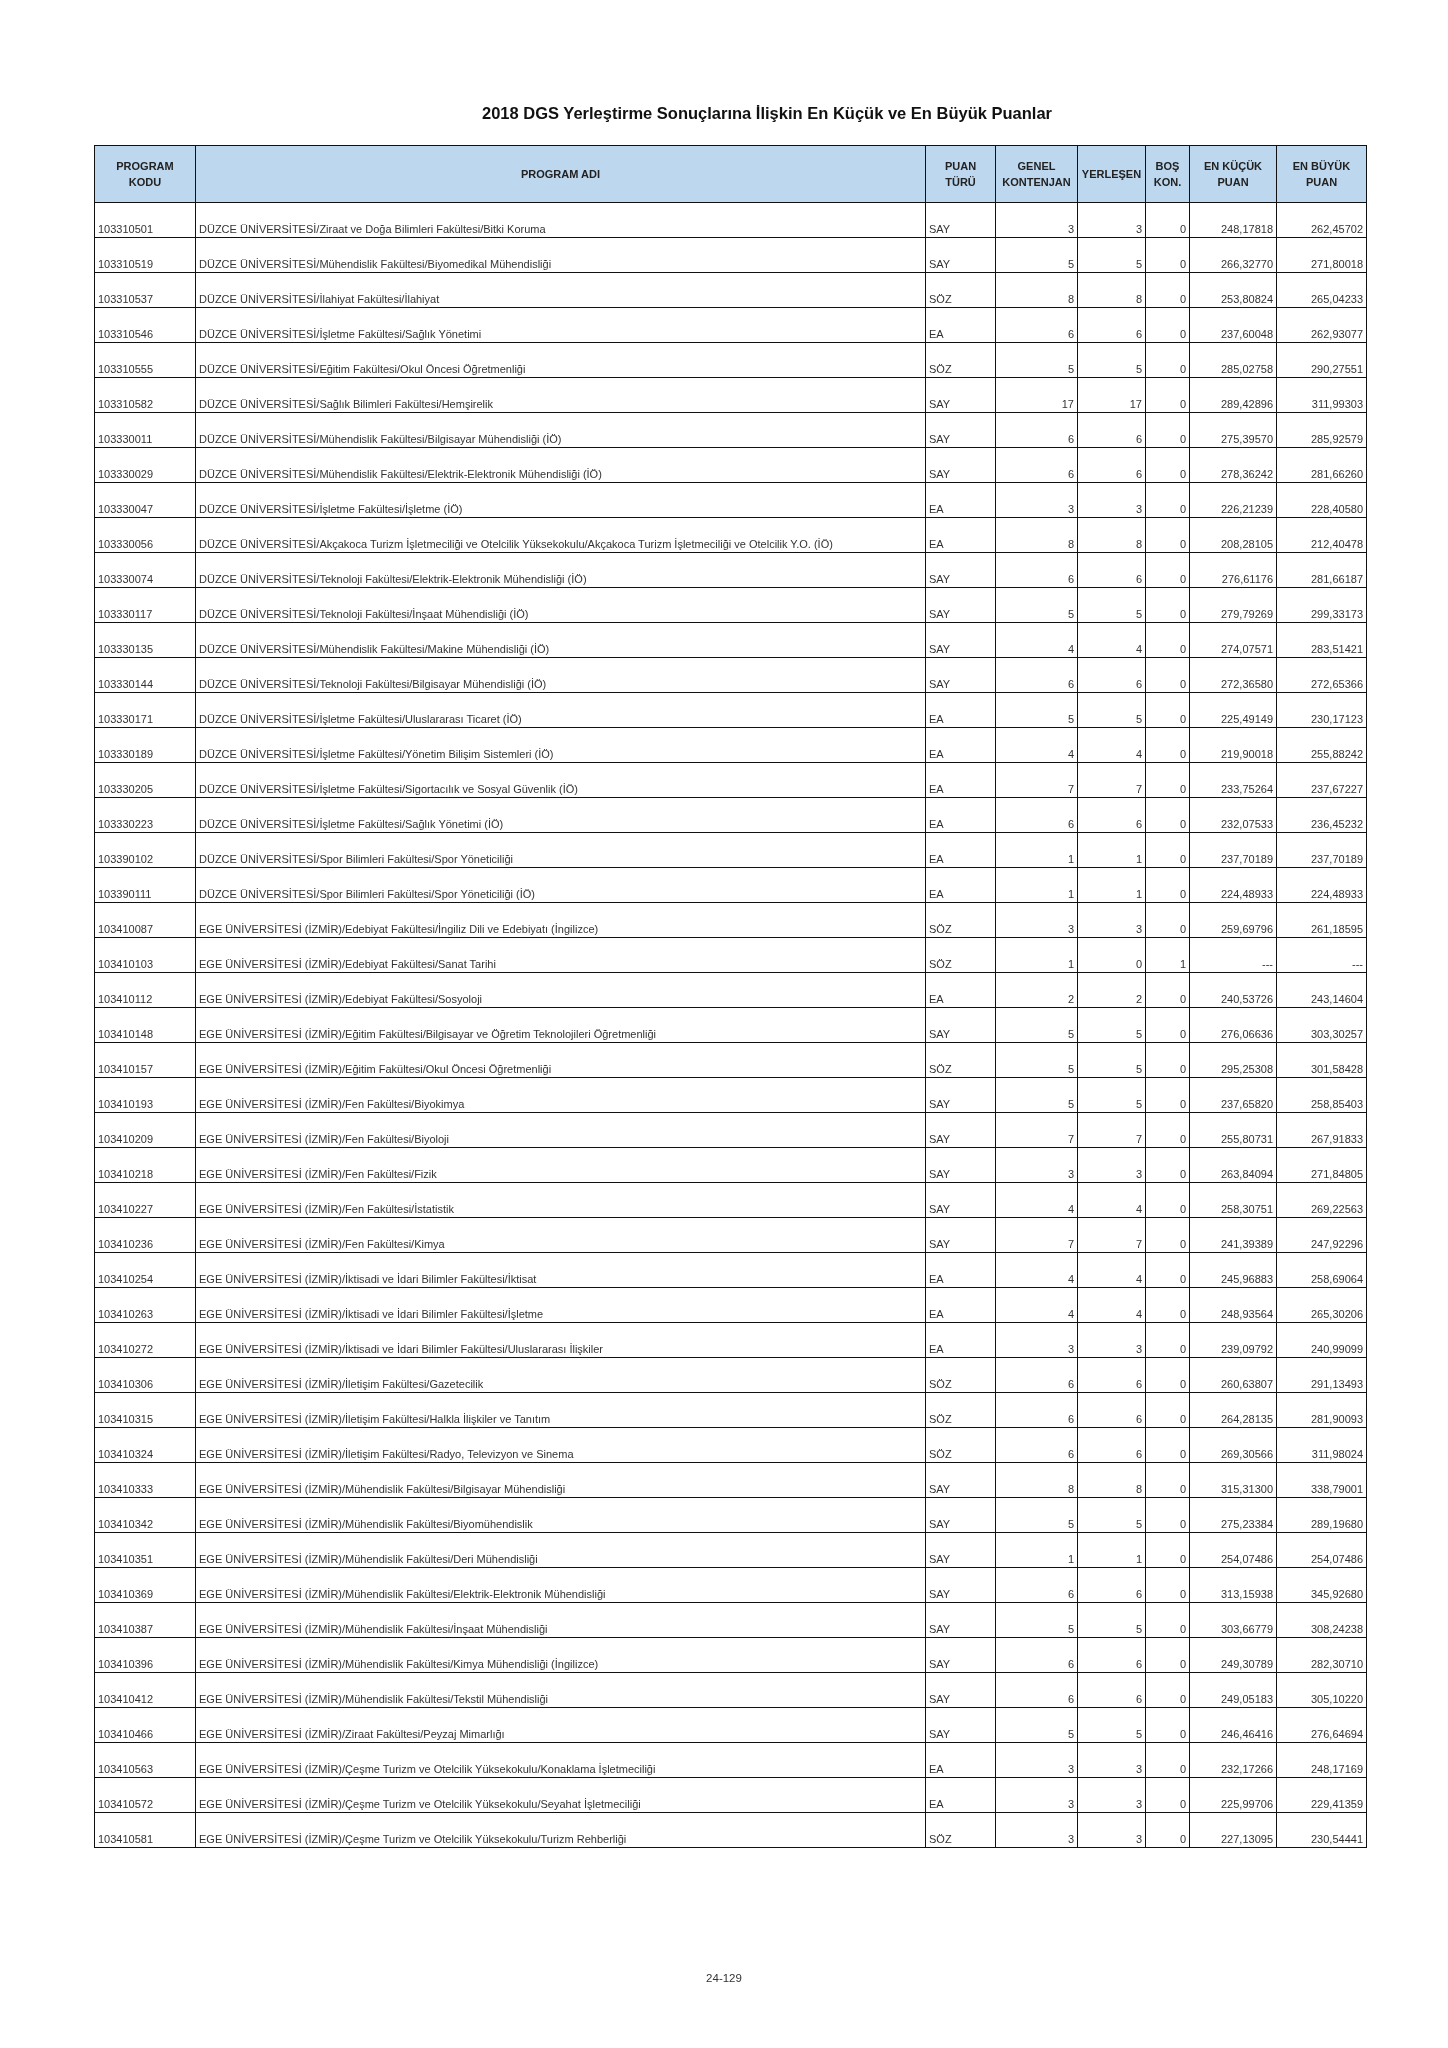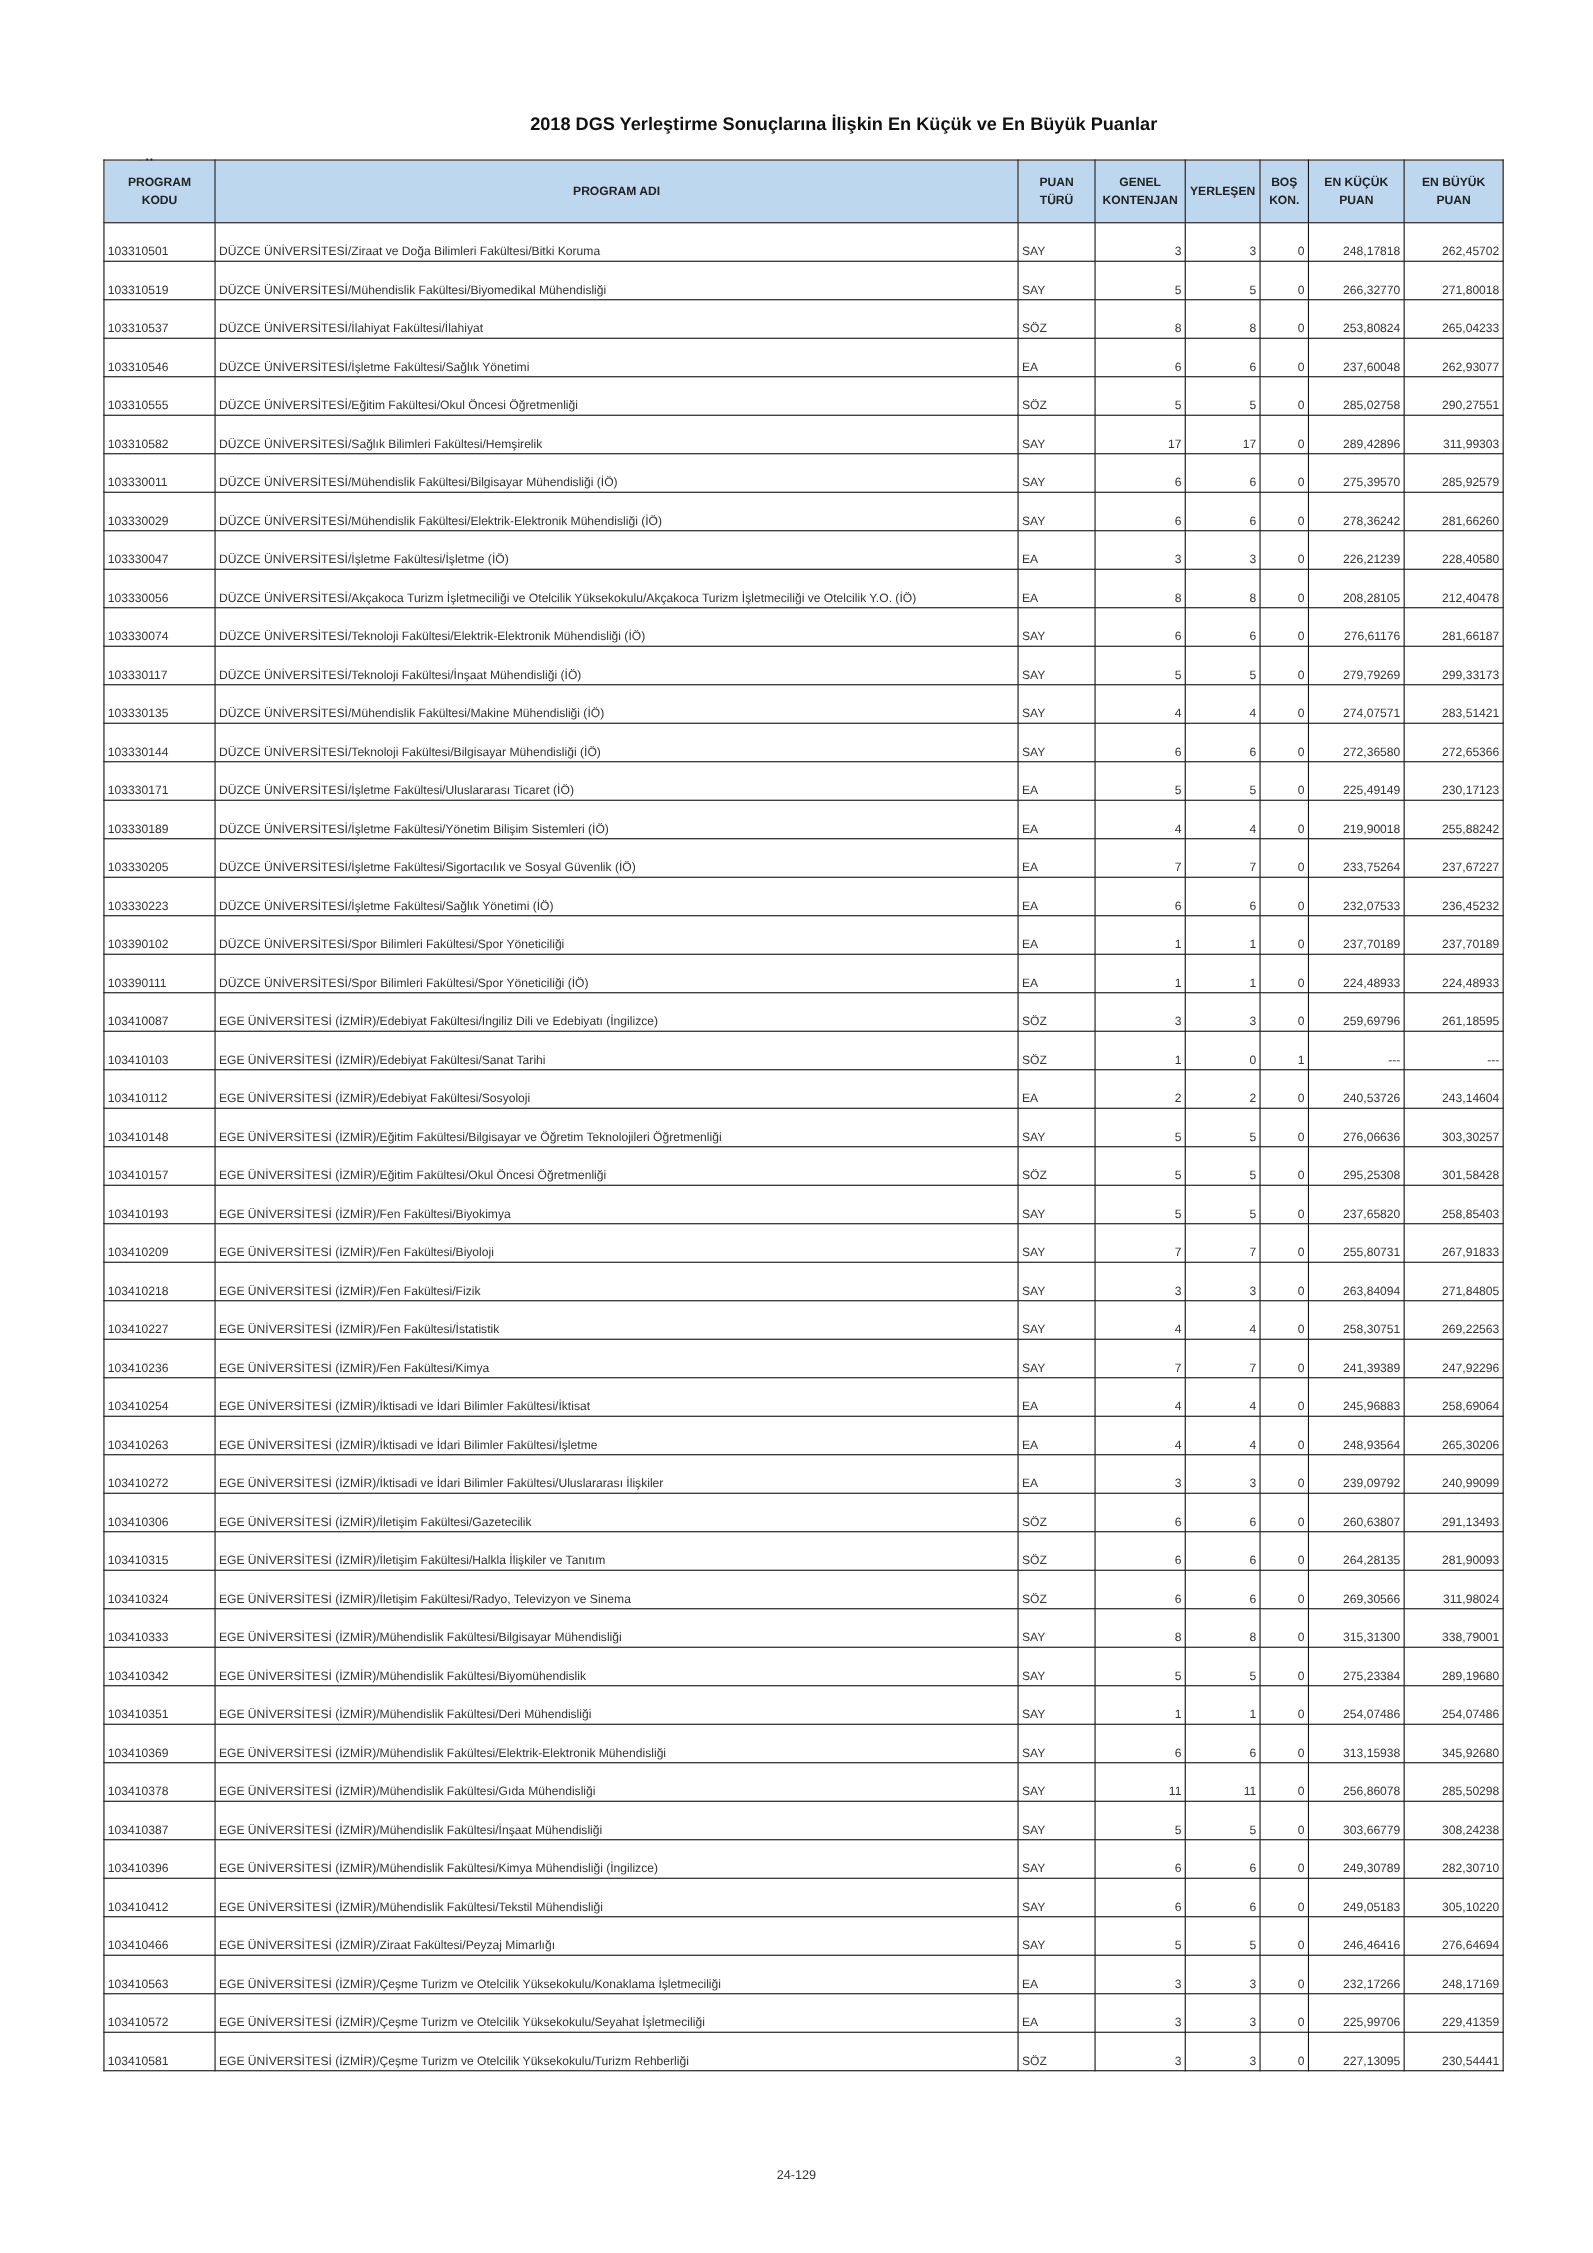--- a/index.html
+++ b/index.html
@@ -452,30 +452,20 @@
         <td class="code">103410369</td>
         <td>EGE ÜNİVERSİTESİ (İZMİR)/Mühendislik Fakültesi/Elektrik-Elektronik Mühendisliği</td>
         <td class="type">SAY</td>
         <td class="num">6</td>
         <td class="num">6</td>
         <td class="num">0</td>
         <td class="num">313,15938</td>
         <td class="num">345,92680</td>
       </tr>
       <tr>
-        <td class="code">103410378</td>
-        <td>EGE ÜNİVERSİTESİ (İZMİR)/Mühendislik Fakültesi/Gıda Mühendisliği</td>
-        <td class="type">SAY</td>
-        <td class="num">11</td>
-        <td class="num">11</td>
-        <td class="num">0</td>
-        <td class="num">256,86078</td>
-        <td class="num">285,50298</td>
-      </tr>
-      <tr>
         <td class="code">103410387</td>
         <td>EGE ÜNİVERSİTESİ (İZMİR)/Mühendislik Fakültesi/İnşaat Mühendisliği</td>
         <td class="type">SAY</td>
         <td class="num">5</td>
         <td class="num">5</td>
         <td class="num">0</td>
         <td class="num">303,66779</td>
         <td class="num">308,24238</td>
       </tr>
       <tr>

